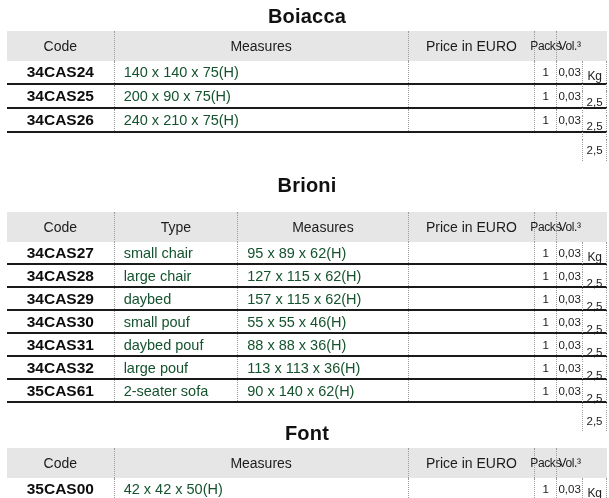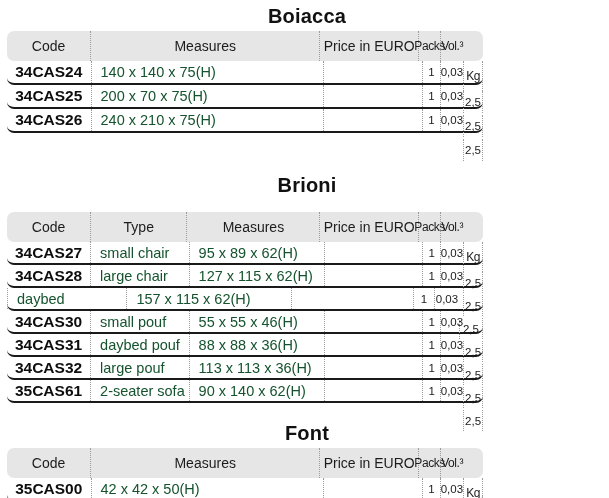--- a/index.html
+++ b/index.html
@@ -23,21 +23,21 @@
     font-weight: bold;
     font-size: 20px;
     line-height: 24px;
     color: #111;
     letter-spacing: 0.2px;
   }
   .title-gap-boiacca { margin-top: 0; margin-bottom: 3px; }
   .title-gap-brioni  { margin-top: 40px; margin-bottom: 15px; }
   .title-gap-font    { margin-top: 18px; margin-bottom: 3px; }
 
-  .row { display: flex; width: 476px; border-radius: 7px; }
+  .row { display: flex; width: 600px; }
 
   .hdr-row {
     background: #e6e6e6;
     height: 30px;
   }
 
   .data-row {
     height: 24px;
     border-bottom: 2px solid #1a1a1a;
   }
@@ -98,21 +98,21 @@
       <div class="cell c-code d-code">34CAS24</div>
       <div class="cell sep c-meas d-text">140 x 140 x 75(H)</div>
       <div class="cell sep c-price d-sm"></div>
       <div class="cell sep c-packs d-sm">1</div>
       <div class="cell sep c-vol d-sm">0,03</div>
       <div class="cell sep sep-r c-kg d-sm">2,5</div>
     </div>
 
     <div class="row data-row">
       <div class="cell c-code d-code">34CAS25</div>
-      <div class="cell sep c-meas d-text">200 x 70 x 75(H)</div>
+      <div class="cell sep c-meas d-text">200 x 90 x 75(H)</div>
       <div class="cell sep c-price d-sm"></div>
       <div class="cell sep c-packs d-sm">1</div>
       <div class="cell sep c-vol d-sm">0,03</div>
       <div class="cell sep sep-r c-kg d-sm">2,5</div>
     </div>
 
     <div class="row data-row">
       <div class="cell c-code d-code">34CAS26</div>
       <div class="cell sep c-meas d-text">240 x 210 x 75(H)</div>
       <div class="cell sep c-price d-sm"></div>
@@ -149,20 +149,21 @@
       <div class="cell c-code d-code">34CAS28</div>
       <div class="cell sep c-type d-text">large chair</div>
       <div class="cell sep c-measb d-text">127 x 115 x 62(H)</div>
       <div class="cell sep c-price d-sm"></div>
       <div class="cell sep c-packs d-sm">1</div>
       <div class="cell sep c-vol d-sm">0,03</div>
       <div class="cell sep sep-r c-kg d-sm">2,5</div>
     </div>
 
     <div class="row data-row slim">
+      <div class="cell c-code d-code">34CAS29</div>
       <div class="cell sep c-type d-text">daybed</div>
       <div class="cell sep c-measb d-text">157 x 115 x 62(H)</div>
       <div class="cell sep c-price d-sm"></div>
       <div class="cell sep c-packs d-sm">1</div>
       <div class="cell sep c-vol d-sm">0,03</div>
       <div class="cell sep sep-r c-kg d-sm">2,5</div>
     </div>
 
     <div class="row data-row slim">
       <div class="cell c-code d-code">34CAS30</div>

